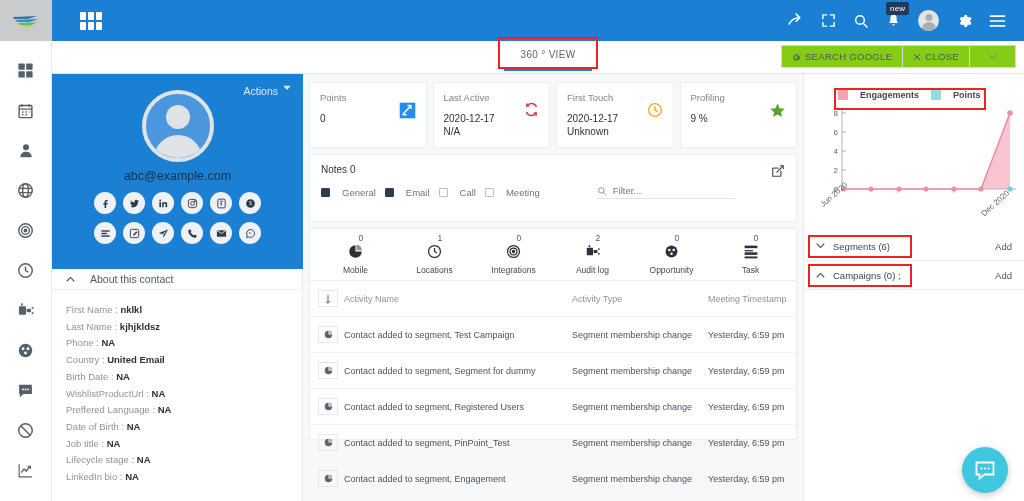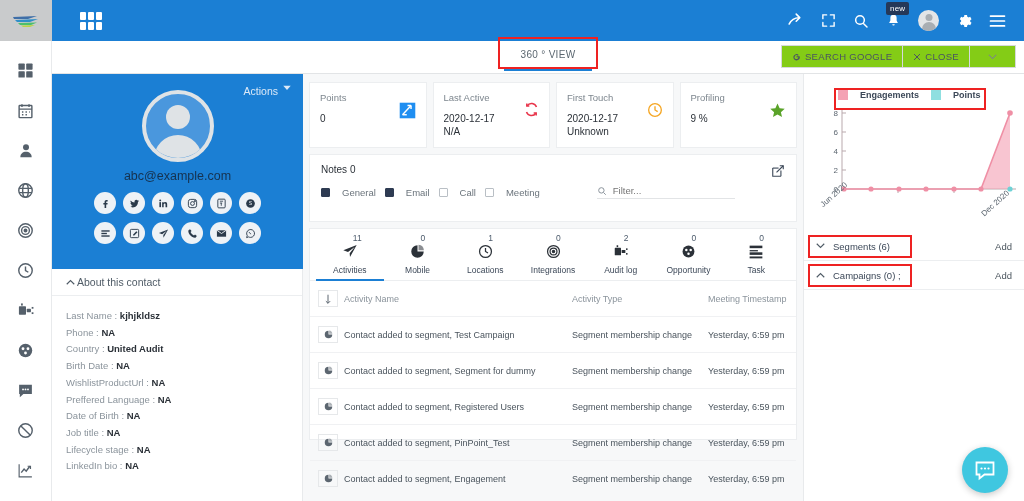--- a/index.html
+++ b/index.html
@@ -45,21 +45,21 @@
   .avatar-lg::before { content: ""; position: absolute; left: 50%; top: 11px; transform: translateX(-50%); width: 24px; height: 24px; border-radius: 50%; background: #dfe3e6; }
   .avatar-lg::after { content: ""; position: absolute; left: 50%; top: 41px; transform: translateX(-50%); width: 48px; height: 34px; border-radius: 24px 24px 0 0; background: #dfe3e6; }
   .pemail { position: absolute; top: 95px; width: 100%; text-align: center; color: #16324f; font-size: 12.5px; }
   .social-row { position: absolute; width: 100%; display: flex; justify-content: center; gap: 7px; }
   .social-row.r1 { top: 118px; }
   .social-row.r2 { top: 148px; }
   .sbub { width: 22px; height: 22px; border-radius: 50%; background: #eef2f6; display: flex; align-items: center; justify-content: center; color: #2b3a4a; }
   .sbub svg { display:block; }
 
   .about { position: absolute; left: 52px; top: 269px; width: 251px; height: 232px; background: #ffffff; border-right: 1px solid #e8eaec; }
-  .about-head { height: 27px; display: flex; align-items: center; gap: 2px; padding-left: 14px; font-size: 10.5px; color: #4f5b66; border-bottom: 1px solid #eceef0; }
+  .about-head { height: 21px; display: flex; align-items: center; gap: 15px; padding-left: 14px; font-size: 10.5px; color: #4f5b66; border-bottom: 1px solid #eceef0; }
   .fields { padding: 12px 0 0 14px; }
   .fld { font-size: 9.5px; color: #8b949c; line-height: 16.7px; white-space: nowrap; }
   .fld b { color: #2b3138; font-weight: bold; }
 
   
   .center { position: absolute; left: 303px; top: 74px; width: 500px; height: 427px; background: #f7f8f9; padding: 8px 6px 0 6px; }
   .stats { display: flex; gap: 6px; }
   .stat { flex: 1; background: #fff; border: 1px solid #eceef0; height: 66px; padding: 9px 10px; position: relative; }
   .stat .lbl { font-size: 9.5px; color: #7d868e; }
   .stat .v1 { font-size: 10px; color: #2b3138; margin-top: 10px; }
@@ -367,23 +367,24 @@
   </div>
 
   <div class="about">
     <div class="about-head">
       <svg width="9" height="6" viewBox="0 0 12 8" fill="none" stroke="#4f5b66" stroke-width="1.5">
           <path d="M1 7l5-5 5 5"></path>
         </svg>
       <span>About this contact</span>
     </div>
     <div class="fields">
+      <div class="fld"><span>First Name :</span> <b>nklkl</b></div>
       <div class="fld"><span>Last Name :</span> <b>kjhjkldsz</b></div>
       <div class="fld"><span>Phone :</span> <b>NA</b></div>
-      <div class="fld"><span>Country :</span> <b>United Audit</b></div>
+      <div class="fld"><span>Country :</span> <b>United Email</b></div>
       <div class="fld"><span>Birth Date :</span> <b>NA</b></div>
       <div class="fld"><span>WishlistProductUrl :</span> <b>NA</b></div>
       <div class="fld"><span>Preffered Language :</span> <b>NA</b></div>
       <div class="fld"><span>Date of Birth :</span> <b>NA</b></div>
       <div class="fld"><span>Job title :</span> <b>NA</b></div>
       <div class="fld"><span>Lifecycle stage :</span> <b>NA</b></div>
       <div class="fld"><span>LinkedIn bio :</span> <b>NA</b></div>
     </div>
   </div>
 
@@ -469,27 +470,20 @@
             <path d="M21 3L9.5 14.5"></path>
             <path d="M15 3h6v6"></path>
             <path d="M3 7h10"></path>
             <path d="M17 11v10"></path>
           </svg>
       </span>
     </div>
 
     <div class="tabsbox">
       <div class="tabs">
-        <div class="tab active">
-          <span class="cnt">11</span>
-          <span class="tic"><svg width="16" height="16" viewBox="0 0 24 24" fill="#2b3138">
-                <path d="M22 3L2 11l7 2.6L19 6l-7.5 9.3.5 5.7z"></path>
-              </svg></span>
-          <span class="tlbl">Activities</span>
-        </div>
         <div class="tab">
           <span class="cnt">0</span>
           <span class="tic"><svg width="15" height="15" viewBox="0 0 24 24" fill="#2b3138">
                 <path d="M12 2a10 10 0 1010 10H12z"></path>
                 <path d="M13.6 1.2v8.6h8.6A9.4 9.4 0 0013.6 1.2z" opacity=".55"></path>
               </svg></span>
           <span class="tlbl">Mobile</span>
         </div>
         <div class="tab">
           <span class="cnt">1</span>

